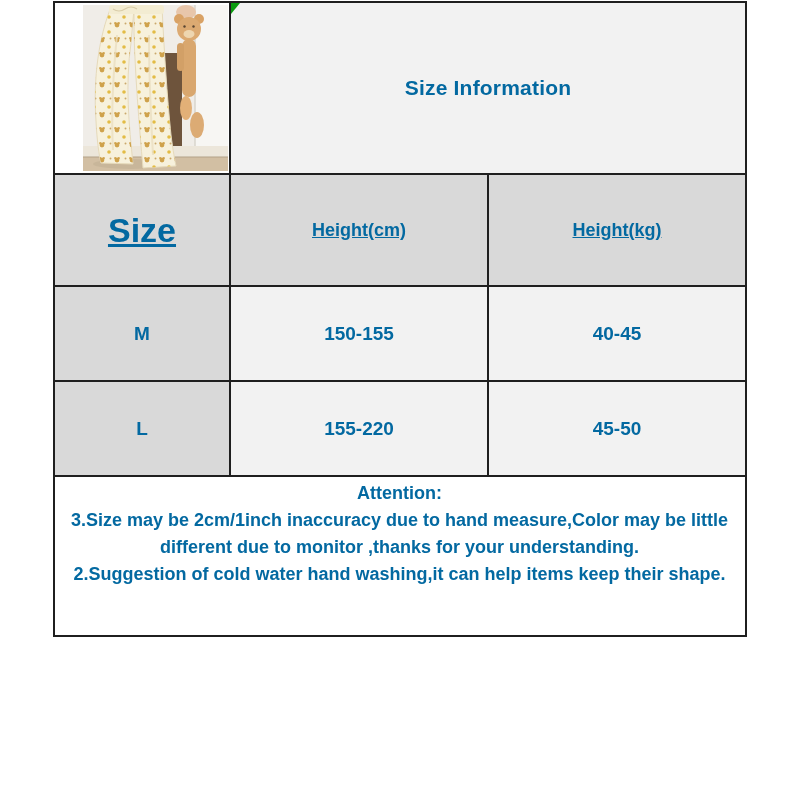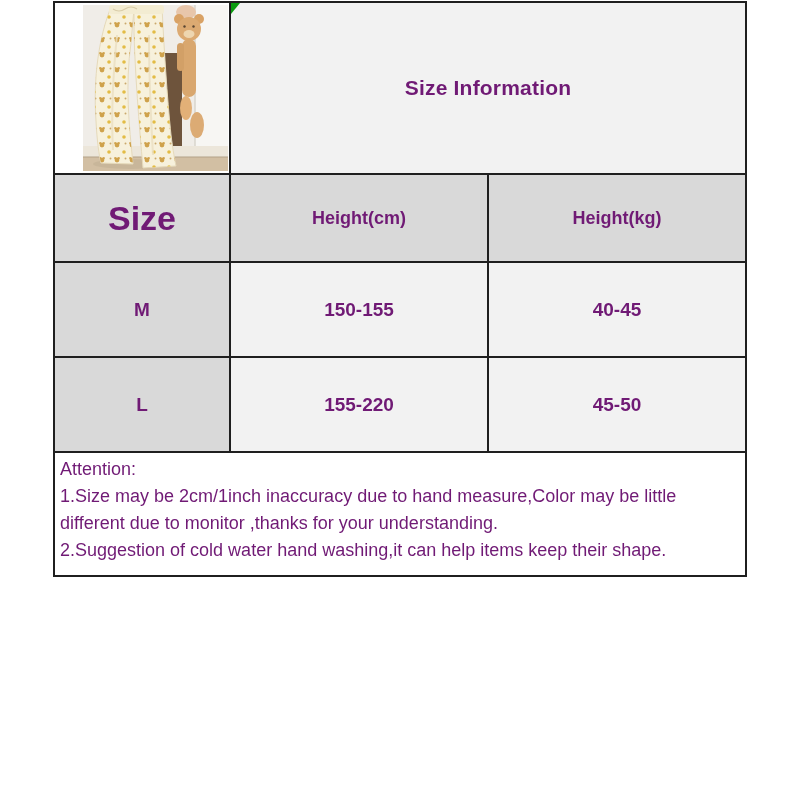--- a/index.html
+++ b/index.html
@@ -1,50 +1,50 @@
 <!DOCTYPE html>
 <html><head>
 <meta charset="utf-8">
 <style>
   html,body{margin:0;padding:0;background:#ffffff;}
   #canvas{
     position:relative;width:800px;height:800px;background:#ffffff;
-    font-family:"Liberation Sans","DejaVu Sans",sans-serif;color:#701a75;
+    font-family:"Liberation Sans","DejaVu Sans",sans-serif;color:#0369a1;
     overflow:hidden;
   }
   #sheet{position:absolute;left:53px;top:1px;width:694px;}
   table#size-table{
     border-collapse:collapse;table-layout:fixed;width:694px;
   }
   table#size-table td,table#size-table th{
     border:2px solid #1f1f1f;text-align:center;vertical-align:middle;
     padding:0;overflow:hidden;
   }
   col.c-size{width:176px;}
   col.c-height{width:258px;}
   col.c-weight{width:258px;}
   tr.top-row{height:172px;}
-  tr.header-row{height:88px;}
+  tr.header-row{height:112px;text-decoration:underline;}
   tr.data-row{height:95px;}
   td.photo-cell{background:#ffffff;}
   td.photo-cell svg{display:block;margin:2px 1px 2px auto;}
   td.title-cell{background:#f2f2f2;position:relative;}
   .title-text{font-size:21px;font-weight:bold;letter-spacing:0.2px;}
   .corner-marker{
     position:absolute;left:0;top:0;width:0;height:0;
     border-top:11px solid #0a9b0f;border-right:9px solid transparent;
   }
   th.col-head{background:#d9d9d9;font-weight:bold;font-size:18px;}
   th.col-head.size-head{font-size:34px;}
   td.size-label{background:#d9d9d9;font-weight:bold;font-size:19px;}
   td.value-cell{background:#f2f2f2;font-weight:bold;font-size:19px;margin-left:20px;}
   #attention{
-    box-sizing:border-box;width:694px;height:124px;
+    box-sizing:border-box;width:694px;height:160px;
     border:2px solid #1f1f1f;border-top:none;background:#ffffff;
-    padding:3px 6px 0 5px;font-size:18px;line-height:27px;text-align:left;
+    padding:3px 6px 0 5px;font-size:18px;line-height:27px;text-align:center;font-weight:bold;
   }
   .note{margin:0;}
 </style>
 </head>
 <body>
 
 <div id="canvas">
   <div id="sheet">
     <table id="size-table">
       <colgroup>
@@ -122,17 +122,17 @@
       </tr>
       <tr class="data-row">
         <td class="size-label">L</td>
         <td class="value-cell">155-220</td>
         <td class="value-cell">45-50</td>
       </tr>
     </tbody>
       </table>
     <div id="attention">
       <div class="note">Attention:</div>
-      <div class="note">1.Size may be 2cm/1inch inaccuracy due to hand measure,Color may be little different due to monitor ,thanks for your understanding.</div>
+      <div class="note">3.Size may be 2cm/1inch inaccuracy due to hand measure,Color may be little different due to monitor ,thanks for your understanding.</div>
       <div class="note">2.Suggestion of cold water hand washing,it can help items keep their shape.</div>
     </div>
   </div>
 </div>
 
 </body></html>

